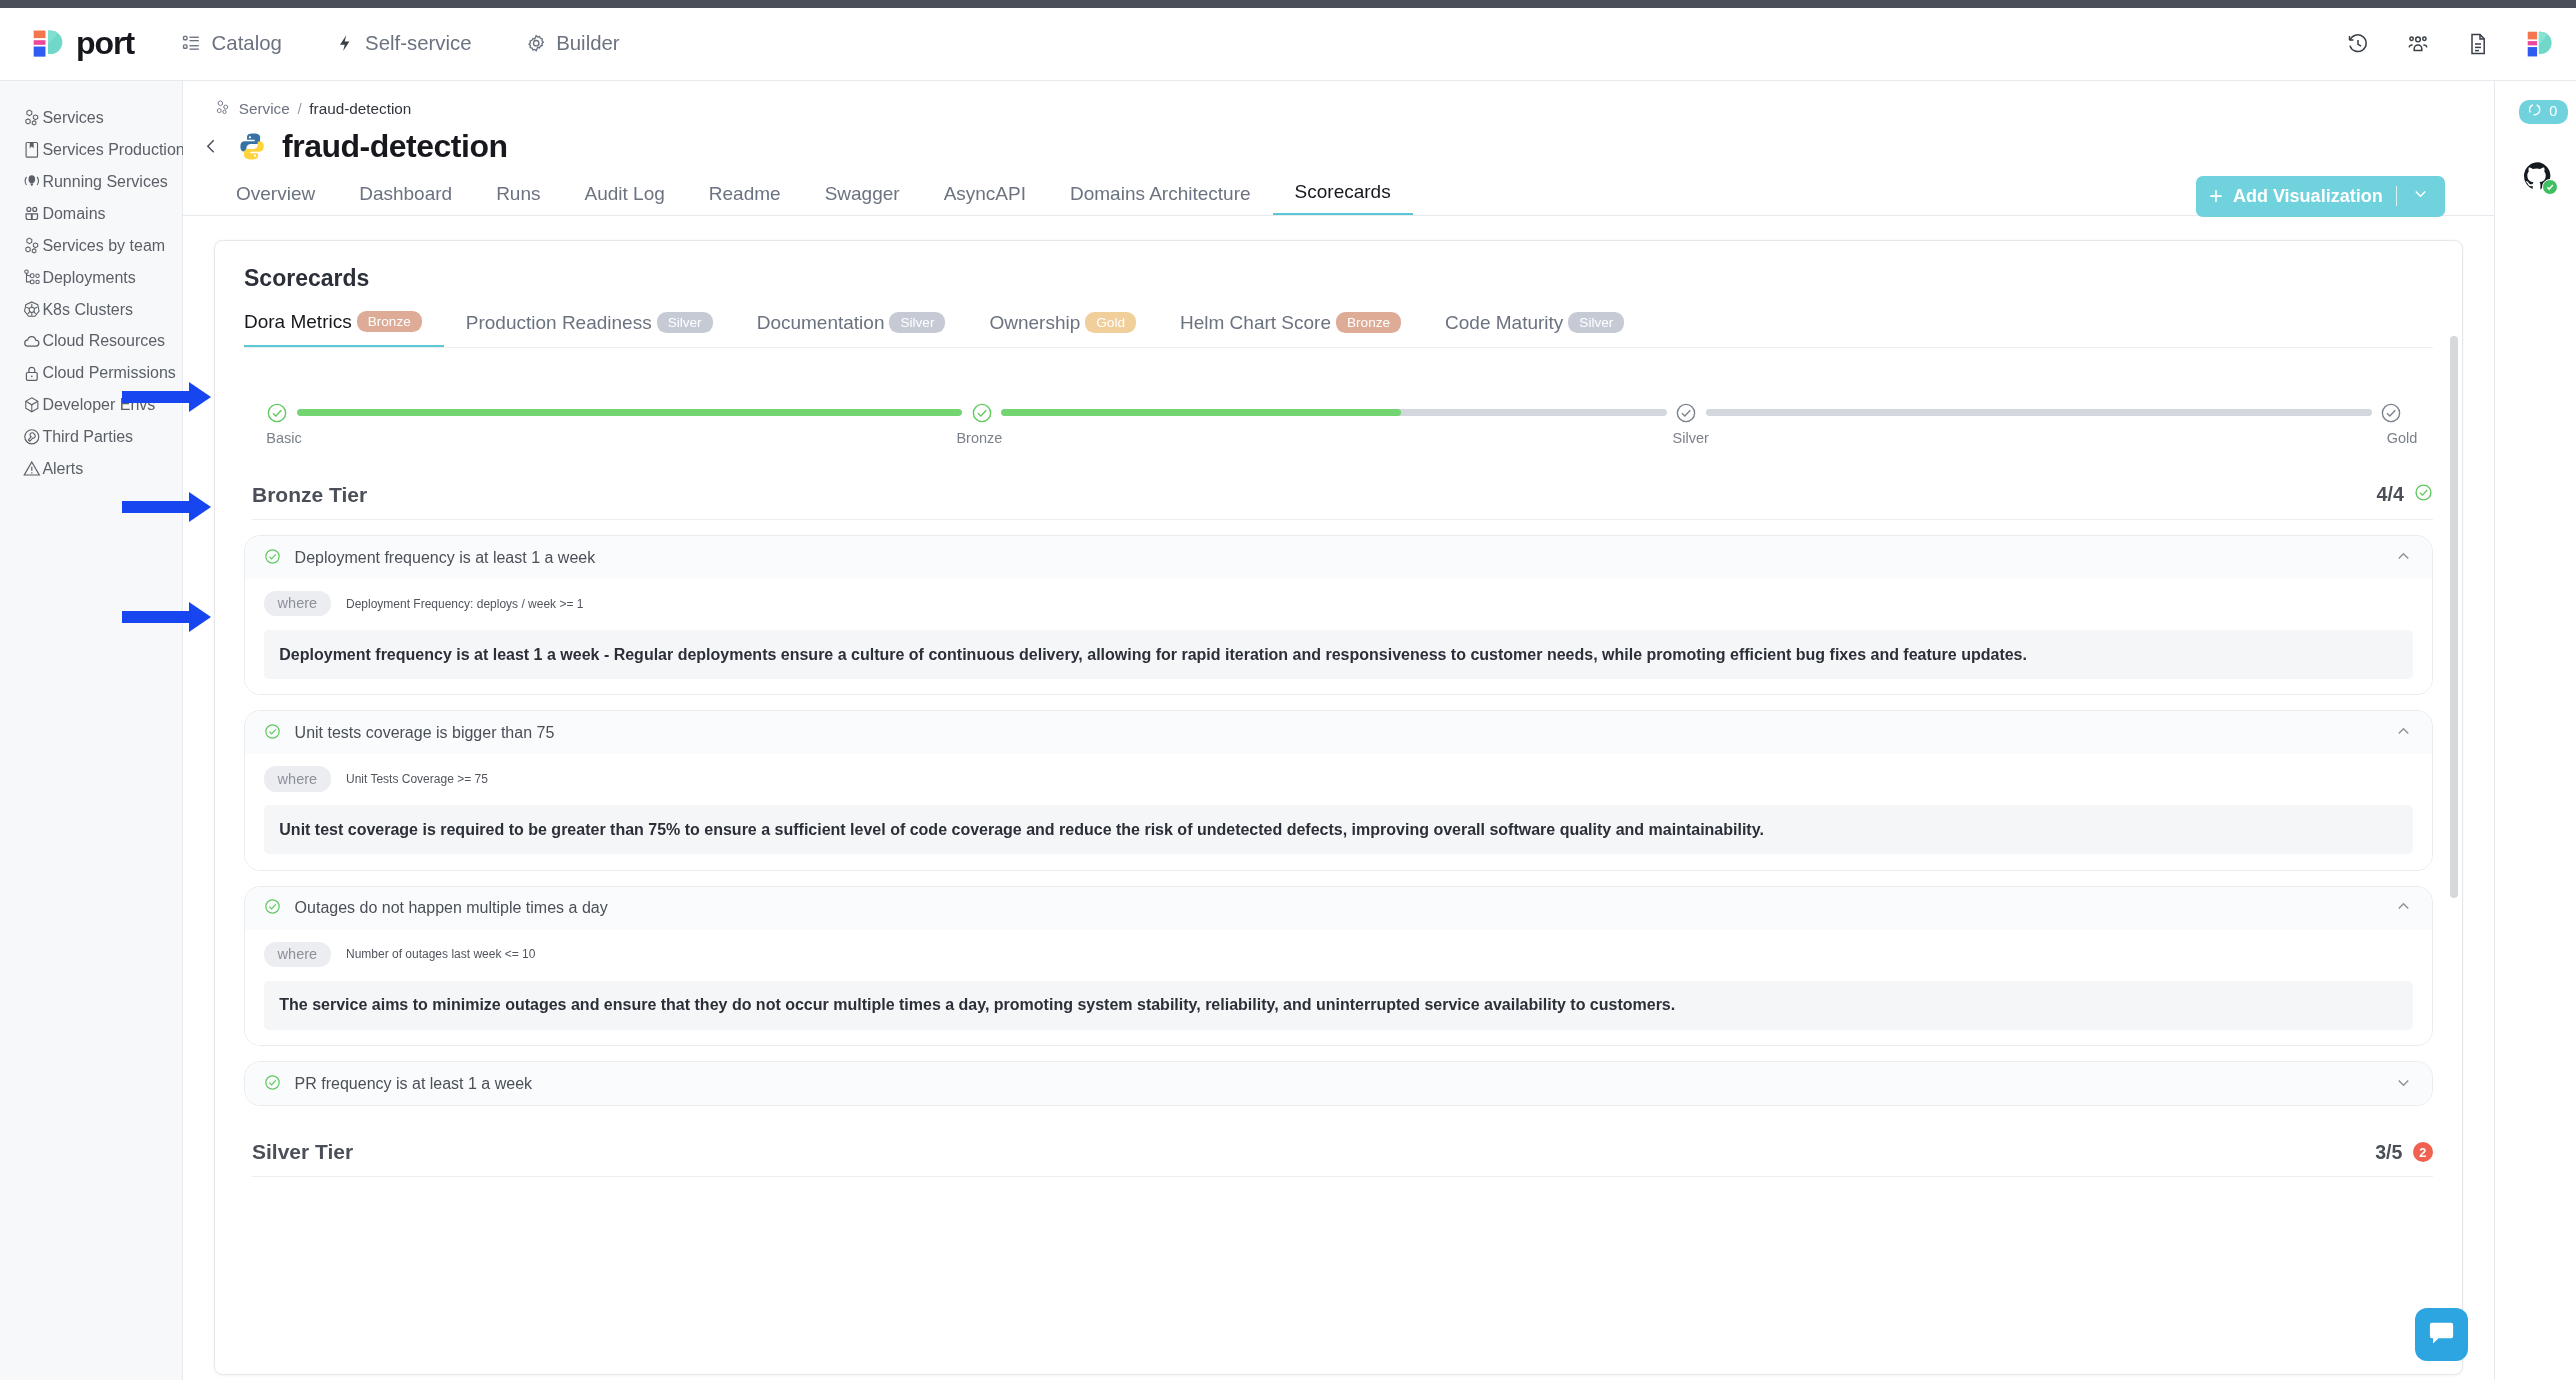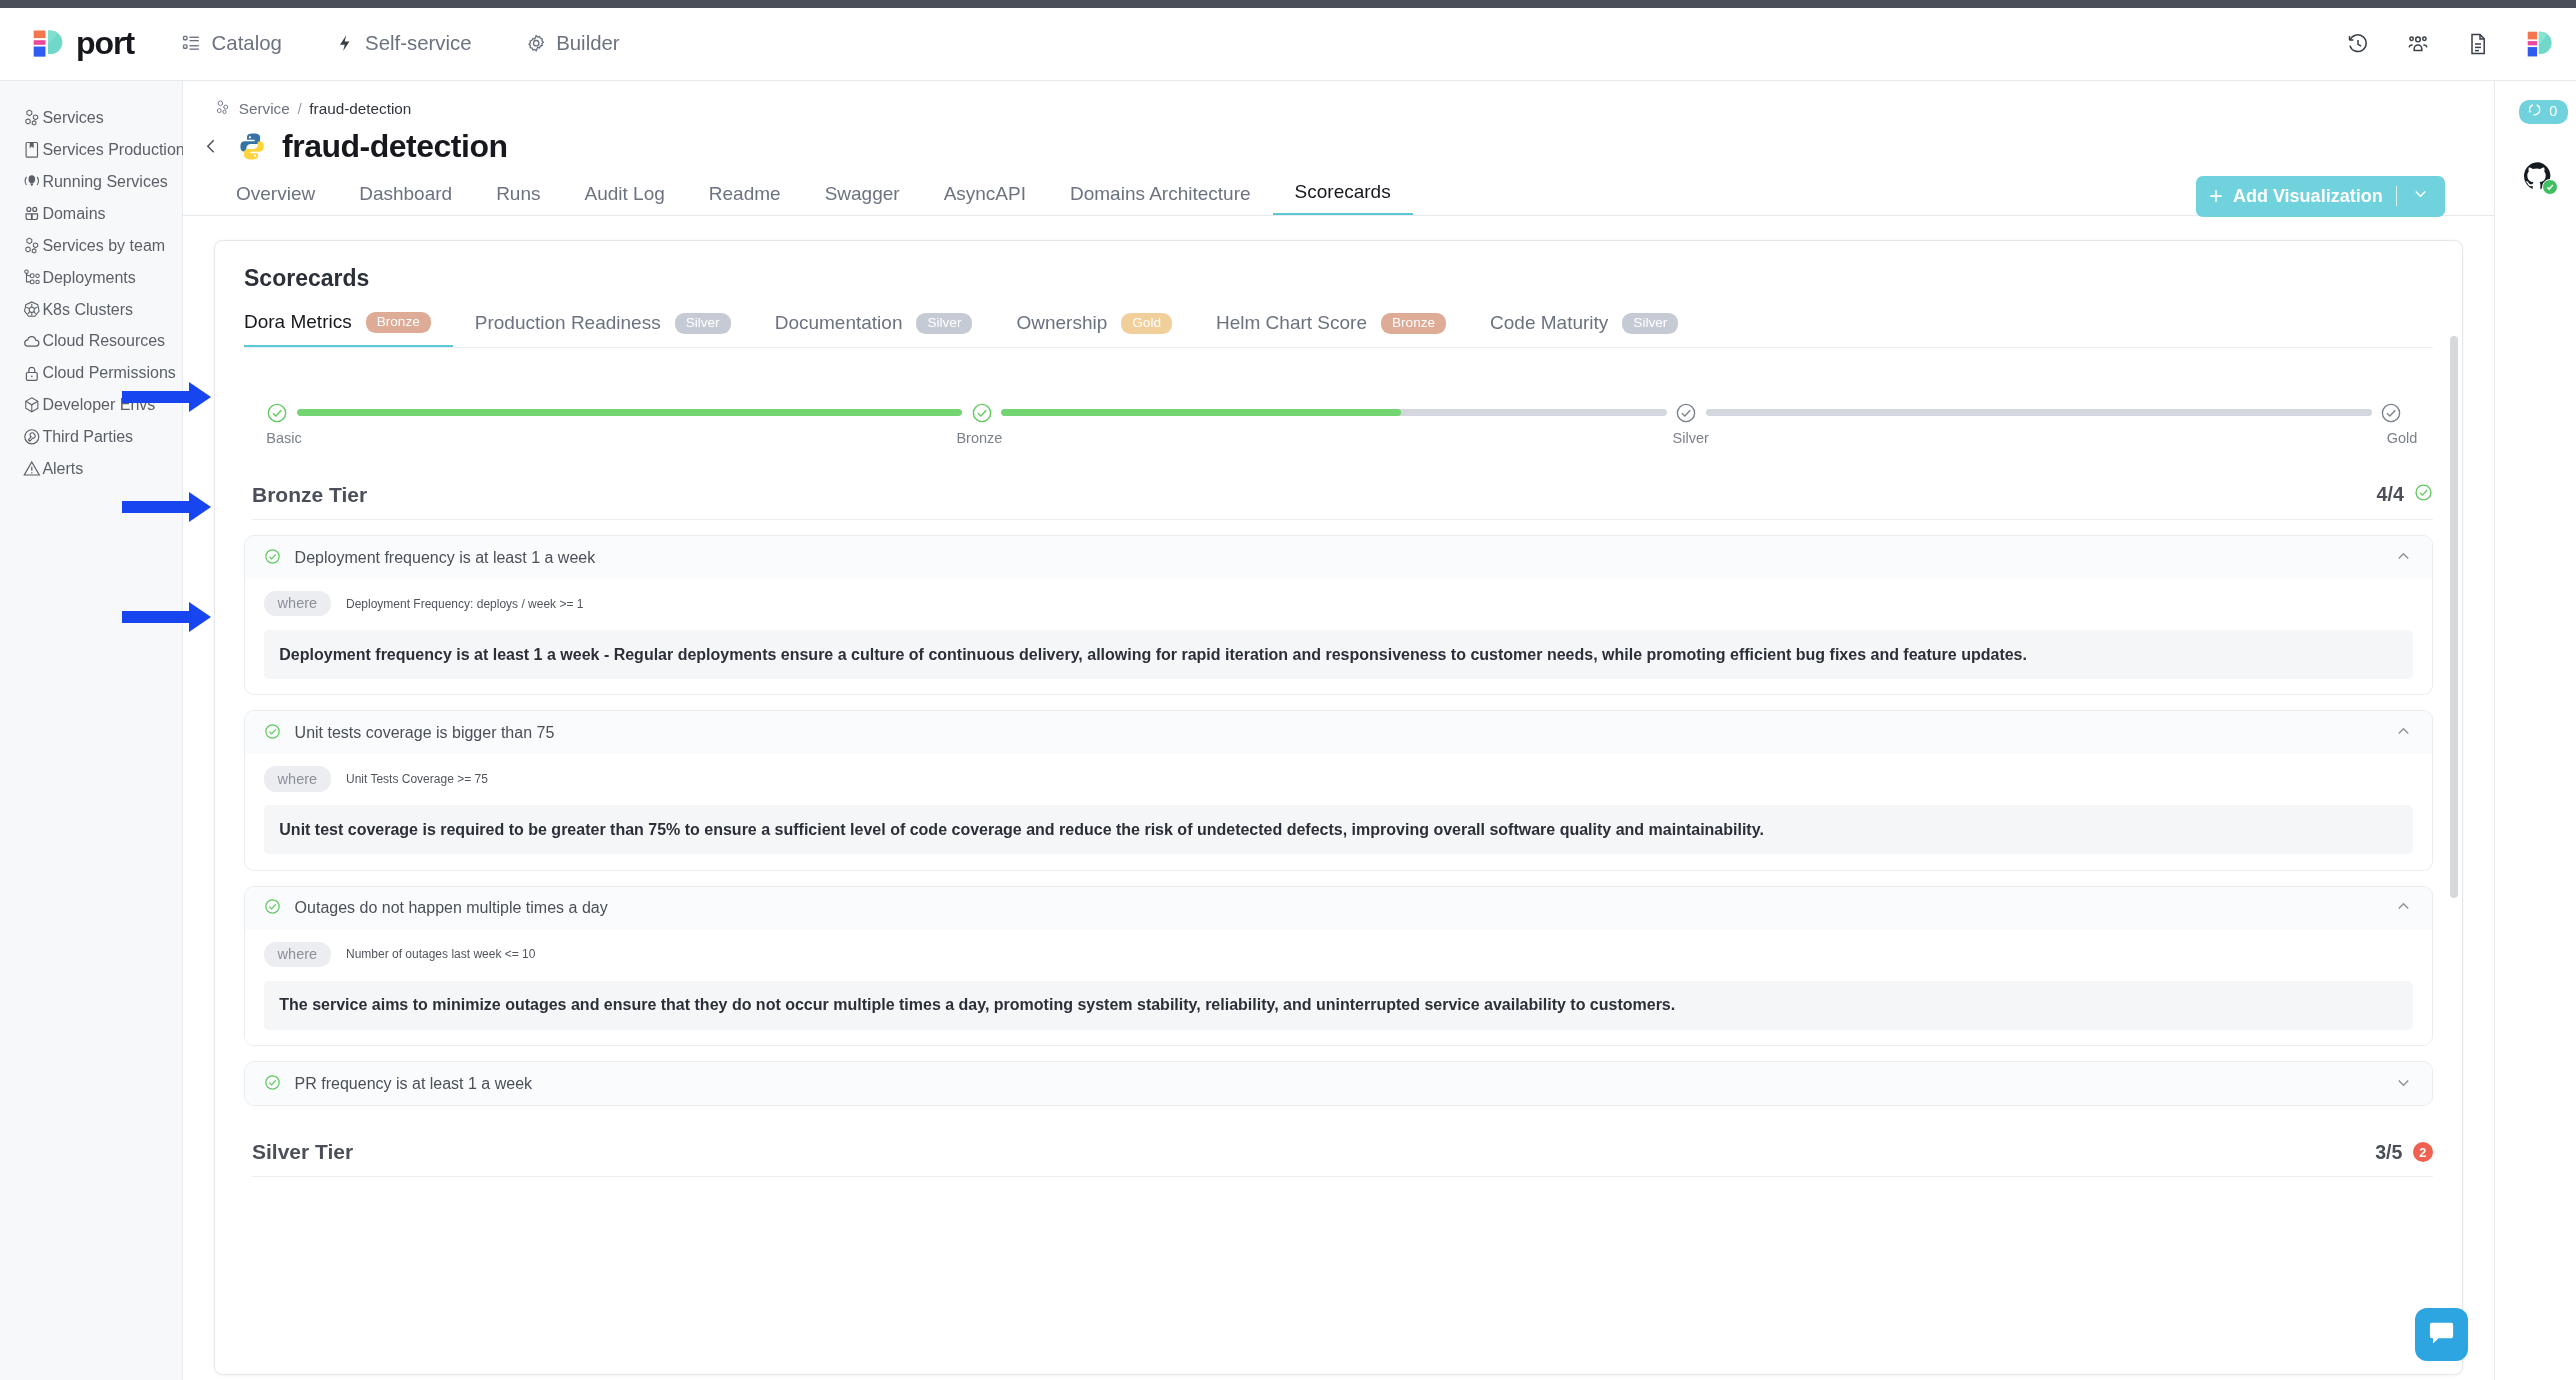--- a/index.html
+++ b/index.html
@@ -84,21 +84,21 @@
     margin:24px 31px 0 31px; background:#fff;
     border:0.9px solid #e5e7eb; border-radius:8.5px;
     box-shadow:0 0.9px 2.6px rgba(16,24,40,.05);
     height:1135px; overflow:hidden; position:relative;
   }
   .card-inner { padding:24px 29px 0 29px; }
 
   .sc-title { font-size:23px; font-weight:700; color:#2b2f38; }
 
   .sctabs { display:flex; align-items:center; gap:0; margin-top:19px; border-bottom:0.9px solid #eceef2; }
-  .sctab { display:flex; align-items:flex-end; gap:14px; padding:0 22px 12px 0; margin-right:22px; cursor:pointer; white-space:nowrap; }
+  .sctab { display:flex; align-items:center; gap:5px; padding:0 22px 12px 0; margin-right:22px; cursor:pointer; white-space:nowrap; }
   .sctab .lbl { font-size:19px; color:#6b7280; }
   .sctab.active { border-bottom:2.6px solid #5bc8d6; }
   .sctab.active .lbl { color:#16181d; }
   .badge { font-size:13.6px; border-radius:9.4px; padding:2.6px 11px 3.4px 11px; color:#fff; font-weight:400; }
   .badge.bronze { background:#ddab96; }
   .badge.silver { background:#c6cad4; }
   .badge.gold   { background:#f0cf9a; }
 
   
   .stepper { display:flex; align-items:center; margin:48px 31px 0 22px; position:relative; height:34px; }
@@ -110,21 +110,21 @@
   .slabel { position:absolute; font-size:14.5px; color:#7b818b; transform:translateX(-50%); }
 
   
   .tierhead {
     display:flex; align-items:center; justify-content:space-between;
     margin:34px 0 0 8px; padding-bottom:12px; border-bottom:0.9px solid #eceef2;
   }
   .tierhead .tname { font-size:21px; font-weight:700; color:#4a4f58; }
   .tierhead .tscore { display:flex; align-items:center; gap:10.2px; font-size:19.6px; font-weight:700; color:#4a4f58; }
 
-  .rule { margin-top:15.3px; border:0.9px solid #e9ebef; border-radius:10px; overflow:hidden; }
+  .rule { margin-top:15.3px; border:0.9px solid #e9ebef; border-radius:16px; overflow:hidden; }
   .rule-head {
     height:43px; background:#fafbfc; display:flex; align-items:center; gap:13.6px;
     padding:0 19px; cursor:pointer;
   }
   .rule-head .rtitle { font-size:16px; color:#4a4f58; flex:1 1 auto; }
   .rule-body { background:#fff; padding:12px 19px 15.3px 19px; }
   .whererow { display:flex; align-items:center; gap:15.3px; }
   .chip { background:#ebedf0; color:#8b9099; font-size:14.5px; border-radius:12px; padding:4.3px 13.6px 5.1px 13.6px; }
   .whereval { font-size:12px; color:#50555e; }
   .descbox {

